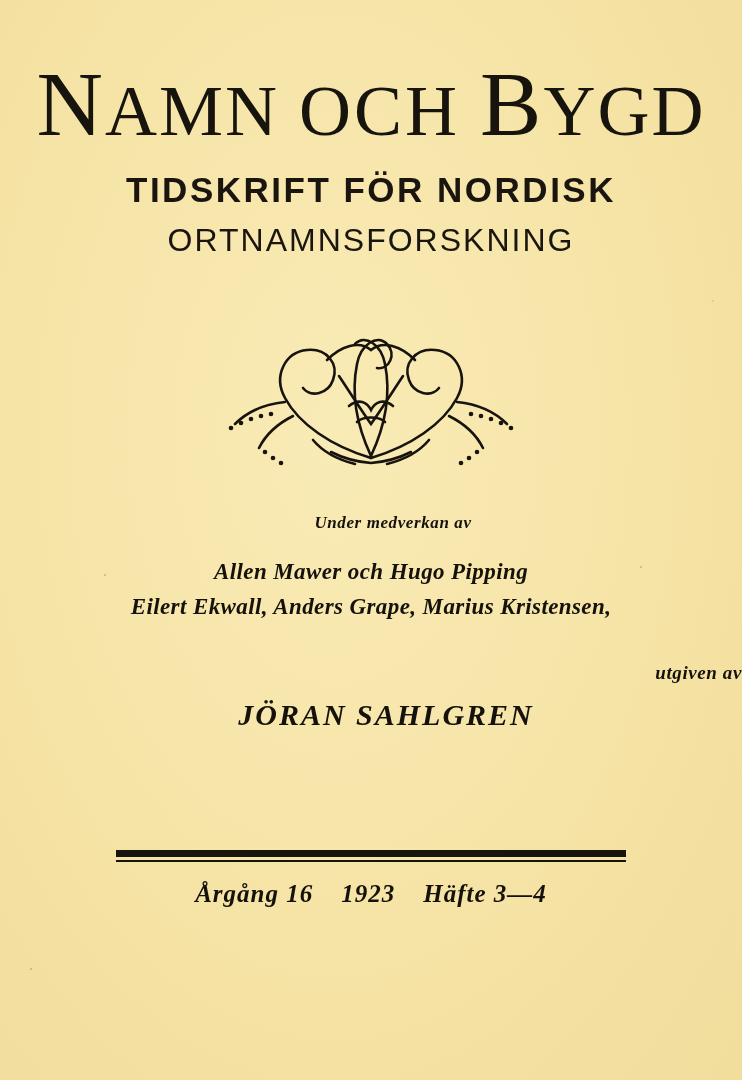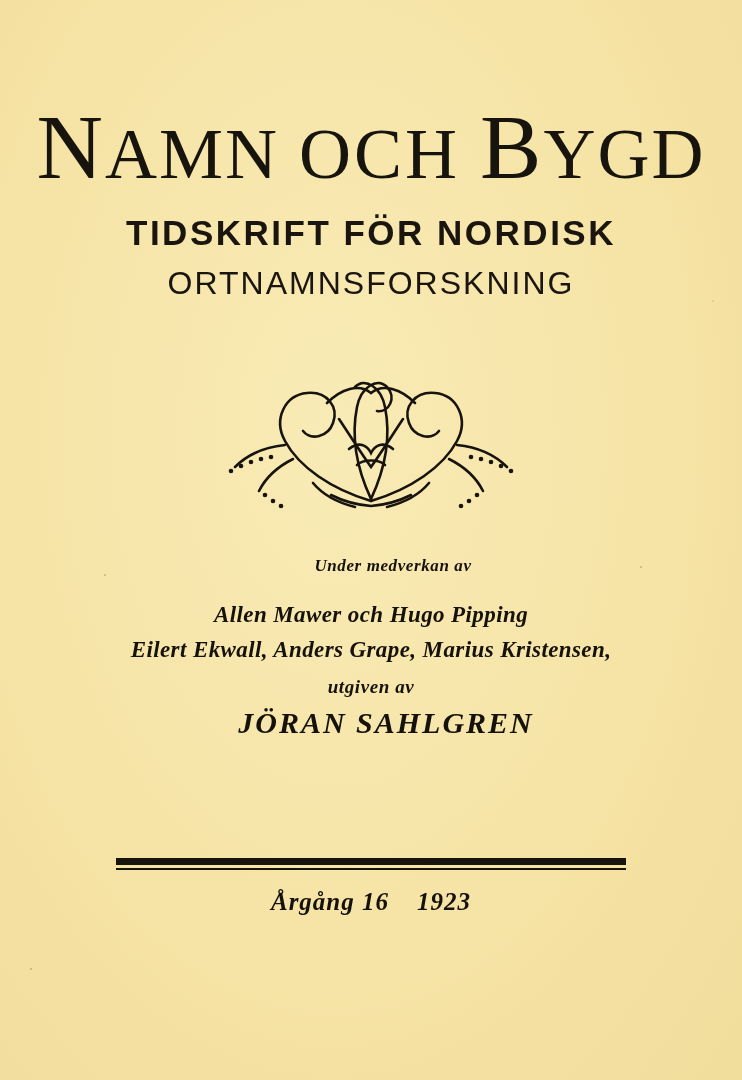--- a/index.html
+++ b/index.html
@@ -29,21 +29,21 @@
   }
   .content {
     position: absolute;
     left: 0;
     right: 0;
     top: 0;
     text-align: center;
   }
 
   .main-title {
-    margin-top: 104px;
+    margin-top: 61px;
     font-family: "Liberation Serif", serif;
     font-size: 72px;
     line-height: 0.95;
     letter-spacing: 2px;
     color: #17130d;
     font-weight: normal;
   }
   .main-title .cap {
     font-size: 92px;
   }
@@ -85,28 +85,29 @@
   }
   .credits .names {
     margin-top: 22px;
     font-style: italic;
     font-weight: bold;
     font-size: 23px;
     line-height: 1.5;
     letter-spacing: 0.4px;
   }
   .credits .label2 {
-    margin-top: 9px;
+    margin-top: 38px;
     font-style: italic;
     font-weight: bold;
     font-size: 19px;
     letter-spacing: 0.6px;
+    text-align: right;
   }
   .editor {
-    margin-top: 8px;
+    margin-top: 14px;
     font-style: italic;
     font-weight: bold;
     font-size: 30px;
     letter-spacing: 2px;
     padding-left: 30px;
   }
 
   .rule-block {
     margin: 0 auto;
     margin-top: 118px;
@@ -207,16 +208,17 @@
     </div>
 
     <div class="rule-block">
       <div class="rule-thick"></div>
       <div class="rule-thin"></div>
     </div>
 
     <div class="issue-line">
       <span>Årgång 16</span>
       <span>1923</span>
+      <span>Häfte 3—4</span>
     </div>
 
   </div>
 </div>
 
 </body></html>

